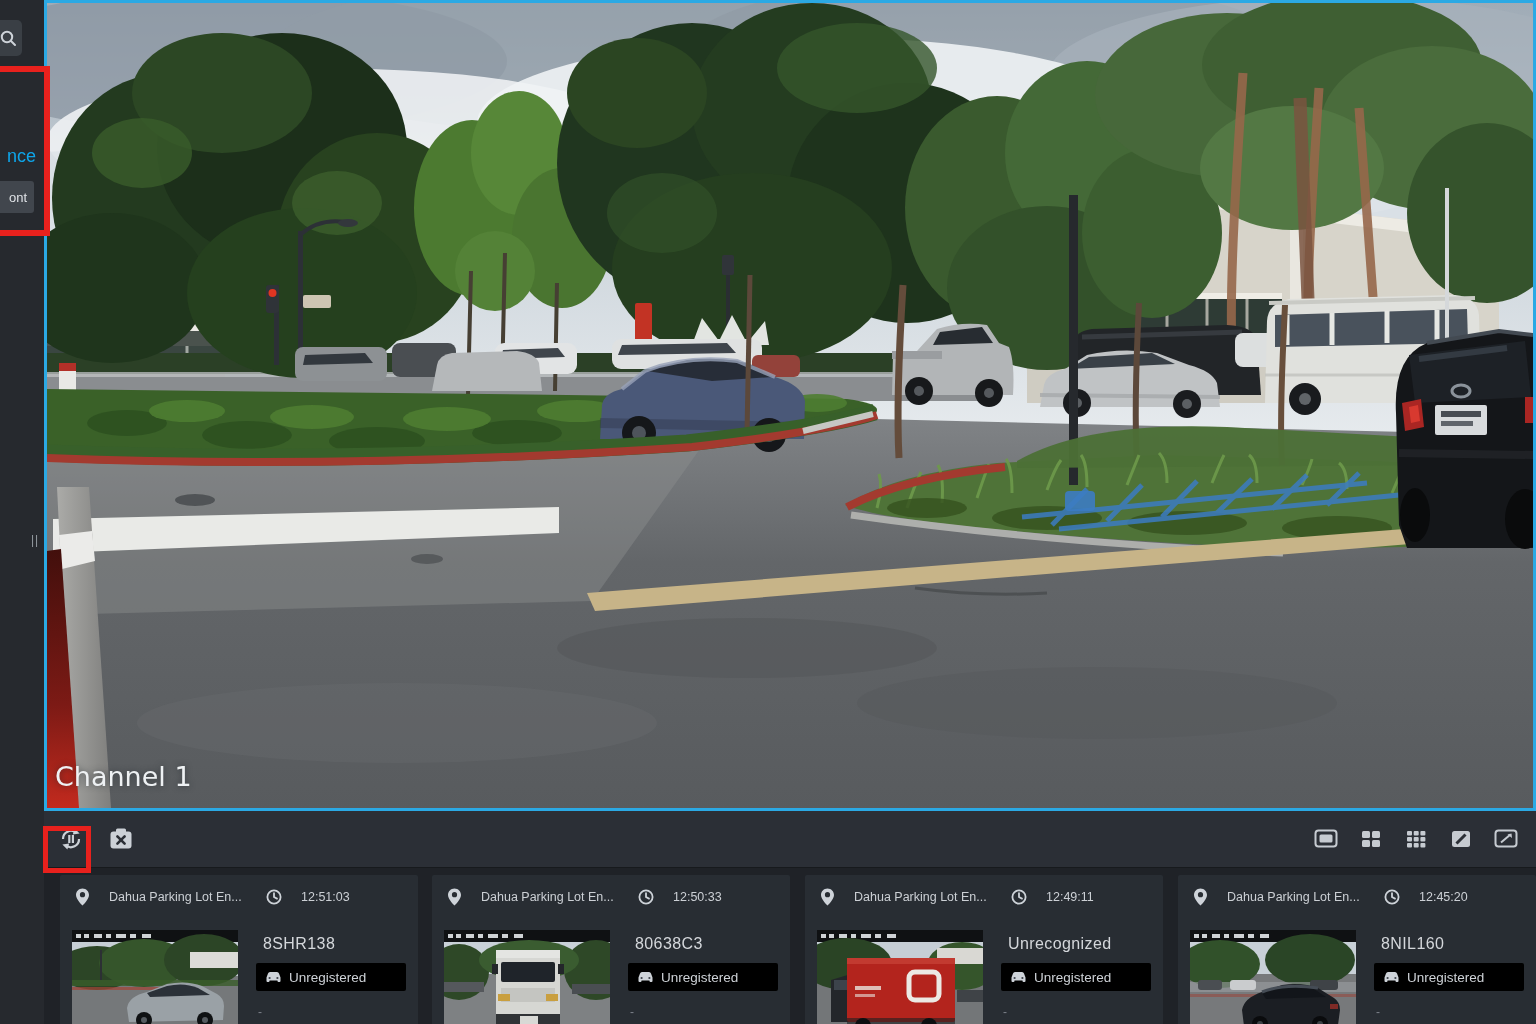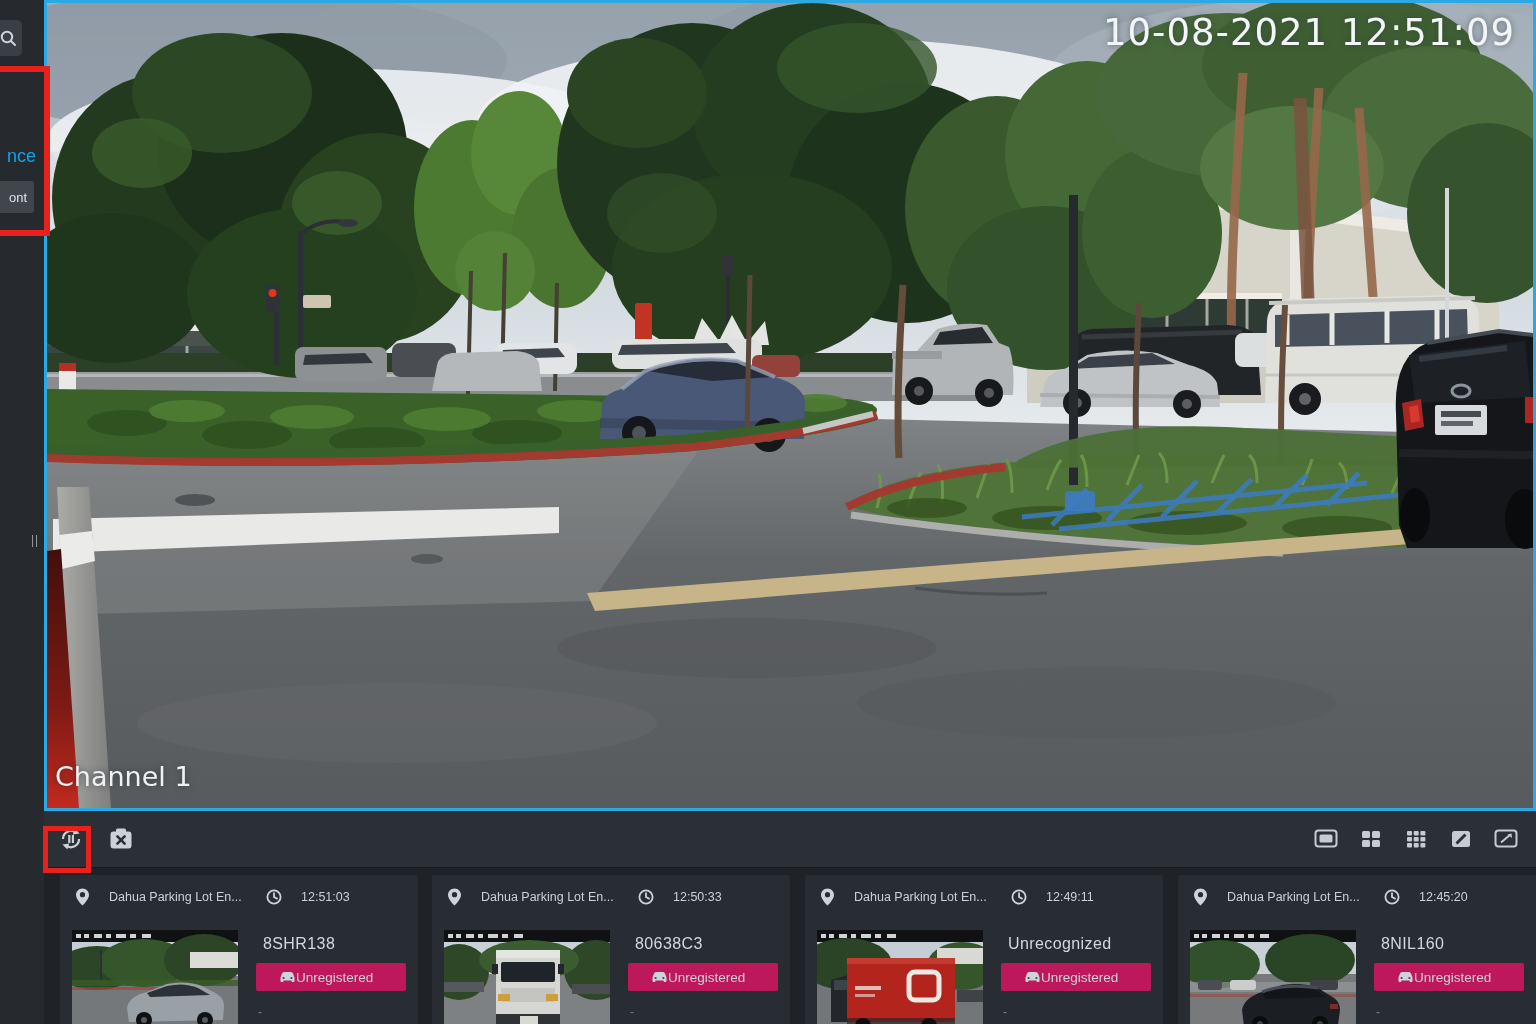--- a/index.html
+++ b/index.html
@@ -33,22 +33,22 @@
   
   .events{position:absolute;left:44px;top:868px;width:1492px;height:156px;background:#1f2227;overflow:hidden;}
   .card{position:absolute;top:7px;width:358px;height:210px;background:#282d33;border-radius:2px;}
   .card-head{position:absolute;left:15px;top:13px;display:flex;align-items:center;gap:19px;font-size:12.5px;color:#ccd0d5;white-space:nowrap;}
   .card-head .loc{width:138px;overflow:hidden;}
   .card-head .tim{margin-left:0;}
   .icn{display:inline-flex;align-items:center;}
   .thumb{position:absolute;left:12px;top:55px;width:166px;height:150px;background:#17191c;overflow:hidden;}
   .thumb svg{display:block;}
   .plate{position:absolute;left:184px;top:60px;font-size:16px;color:#d4d7db;letter-spacing:.4px;margin-left:19px;}
-  .badge{position:absolute;left:196px;top:88px;width:150px;height:28px;background:#be185d;border-radius:2px;
-         display:flex;align-items:center;padding-left:23px;box-sizing:border-box;font-size:13.5px;color:#ced2d7;}
+  .badge{position:absolute;left:196px;top:88px;width:150px;height:28px;background:#000000;border-radius:2px;
+         display:flex;align-items:center;gap:7px;padding-left:9px;box-sizing:border-box;font-size:13.5px;color:#ced2d7;}
   .note{position:absolute;left:198px;top:130px;font-size:12px;color:#7d828a;}
 </style>
 </head>
 <body>
 
 <aside class="sidebar">
   <button class="search-btn">
     <span class="icn">
       <svg width="18" height="18" viewBox="0 0 18 18">
           <circle cx="8" cy="8" r="5.2" fill="none" stroke="#ced3d9" stroke-width="2"></circle>
@@ -311,21 +311,20 @@
       <rect x="1478" y="394" width="8" height="26" fill="#aa2623"></rect>
       <ellipse cx="1414" cy="388" rx="9" ry="6" fill="none" stroke="#8b939b" stroke-width="3"></ellipse>
       <rect x="1388" y="402" width="52" height="30" rx="2" fill="#d8dbdd"></rect>
       <rect x="1394" y="408" width="40" height="6" fill="#474c52"></rect>
       <rect x="1394" y="418" width="32" height="5" fill="#60656b"></rect>
       <path d="M1352,450 L1486,452" stroke="#24272b" stroke-width="8" opacity=".7"></path>
       <ellipse cx="1368" cy="512" rx="15" ry="27" fill="#0a0b0c"></ellipse>
       <ellipse cx="1478" cy="516" rx="20" ry="30" fill="#0a0b0c"></ellipse>
     </g>
   </svg>
-  <div class="osd-timestamp">10-08-2021 12:51:09</div>
   <div class="osd-channel">Channel 1</div>
 </section>
 
 <div class="toolbar">
   <div class="tb-left">
     <button class="tb-btn">
       <span class="icn">
         <svg width="26" height="26" viewBox="0 0 26 26">
           <path d="M5,13 A8,8 0 0 1 18,6.6" stroke="#ccd1d7" stroke-width="2.2" fill="none"></path>
           <polygon points="16.6,2.6 21.6,7.4 14.8,8.6" fill="#ccd1d7"></polygon>

